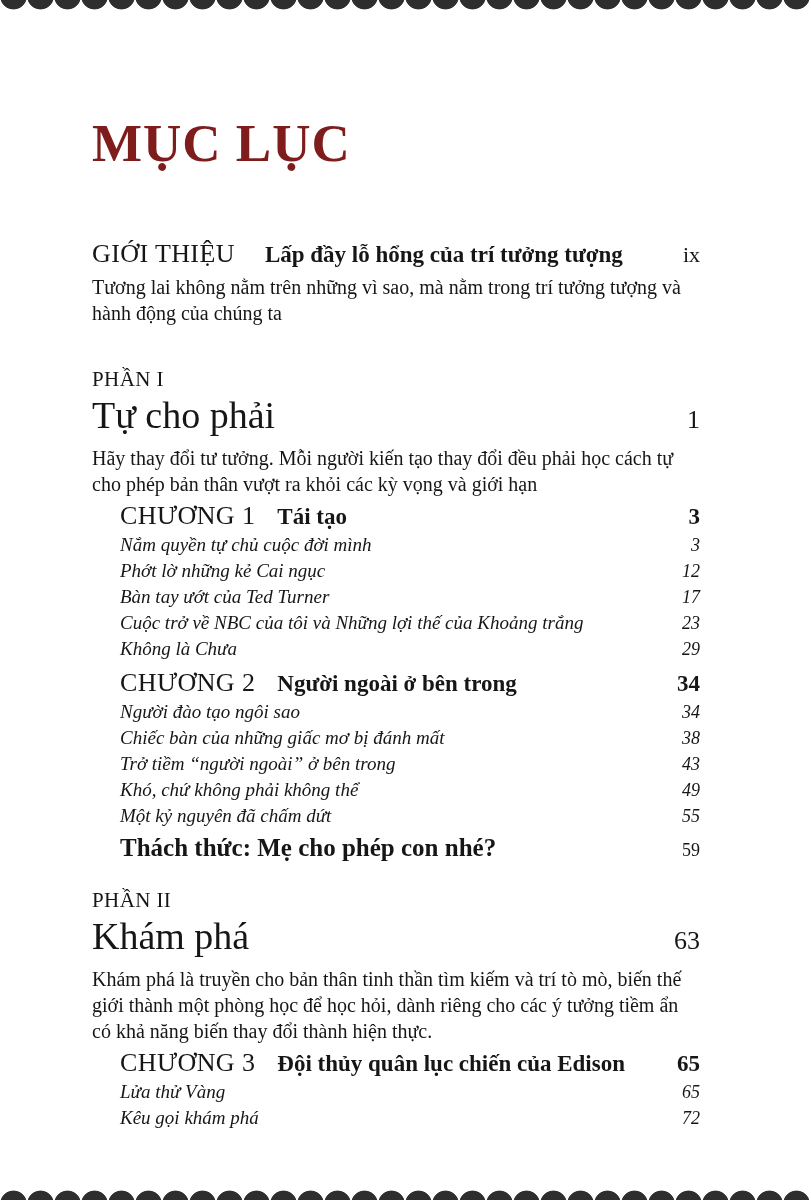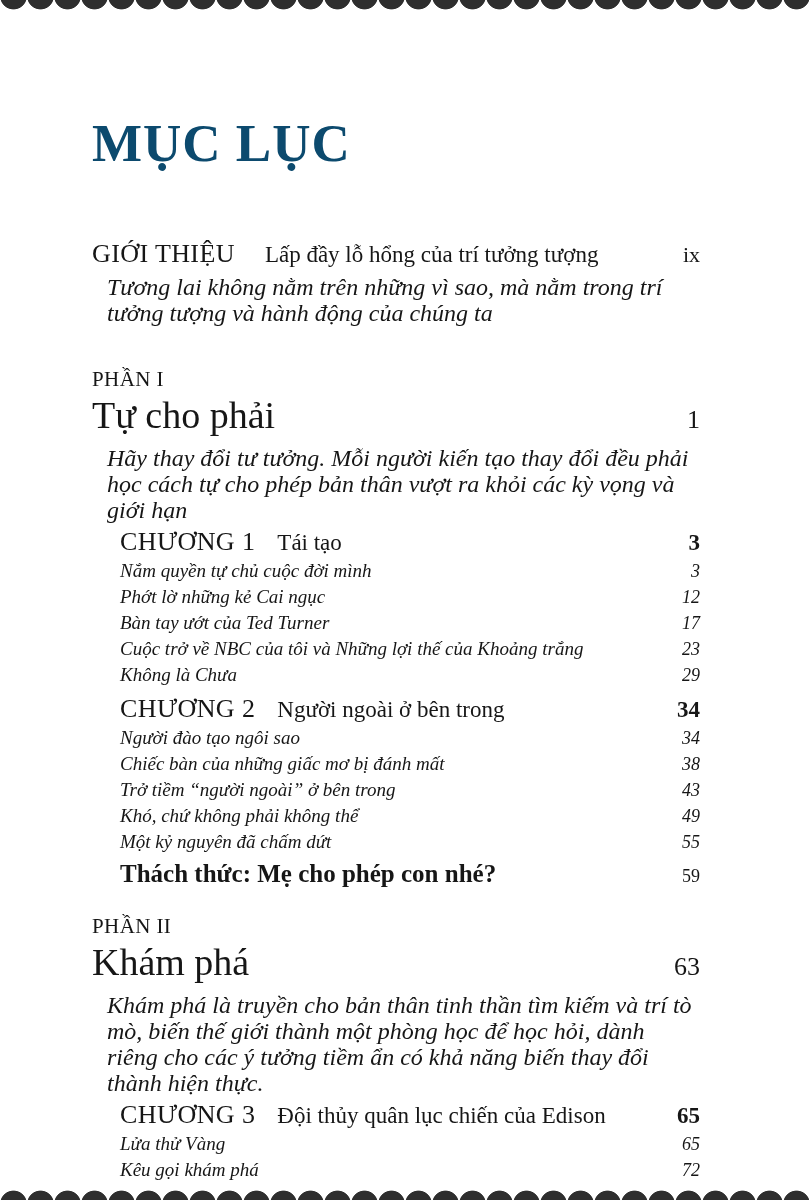--- a/index.html
+++ b/index.html
@@ -28,21 +28,21 @@
   }
 
   .content { position: absolute; left: 92px; top: 0; width: 608px; }
 
   .main-title {
     margin: 114px 0 0 0;
     font-size: 53px;
     font-weight: 700;
     letter-spacing: 1px;
     line-height: 58px;
-    color: #0c4a6e;
+    color: #7f1d1d;
   }
 
   .row {
     display: flex;
     justify-content: space-between;
     align-items: baseline;
   }
 
   .caps-label {
     font-size: 26px;
@@ -51,35 +51,34 @@
     white-space: nowrap;
   }
   .part-label-line {
     font-size: 21px;
     letter-spacing: 0.4px;
     line-height: 26px;
   }
 
   .entry-title-strong {
     font-size: 23px;
-    font-weight: 400;
+    font-weight: 700;
     margin-left: 26px;
   }
   .chapter-title { margin-left: 18px; }
 
   .pagenum-roman { font-size: 22px; }
   .pagenum-part  { font-size: 26px; }
   .pagenum-chapter { font-size: 23px; font-weight: 700; }
   .pagenum-item { font-size: 18px; font-style: italic; }
   .pagenum-challenge { font-size: 18px; }
 
   .desc {
-    margin: 4px 0 0 15px;
-    font-style: italic;
-    font-size: 24px;
+    margin: 4px 0 0 0;
+    font-size: 20px;
     line-height: 26px;
     max-width: 608px;
   }
 
   .intro-row { margin-top: 68px; line-height: 27px; }
 
   .part-label { margin-top: 40px; }
   .part-title-row { margin-top: 2px; line-height: 42px; }
   .part-title { font-size: 38px; font-weight: 400; }
 

